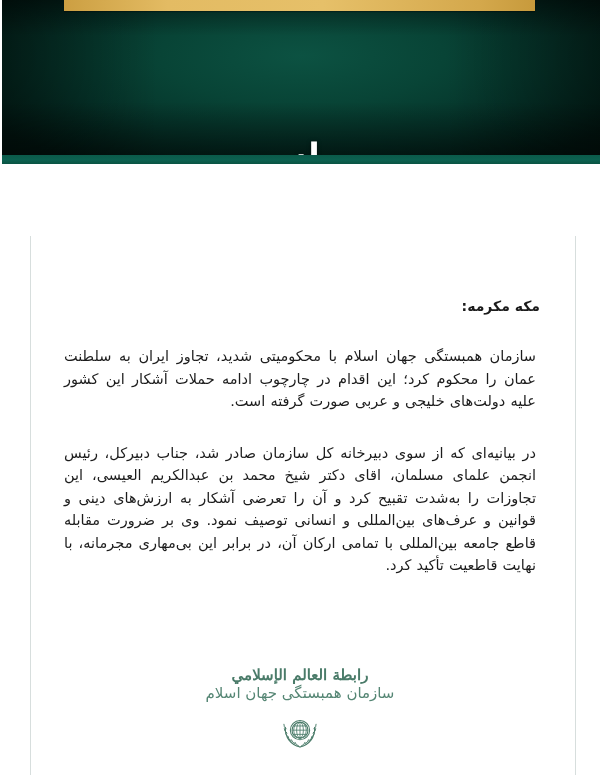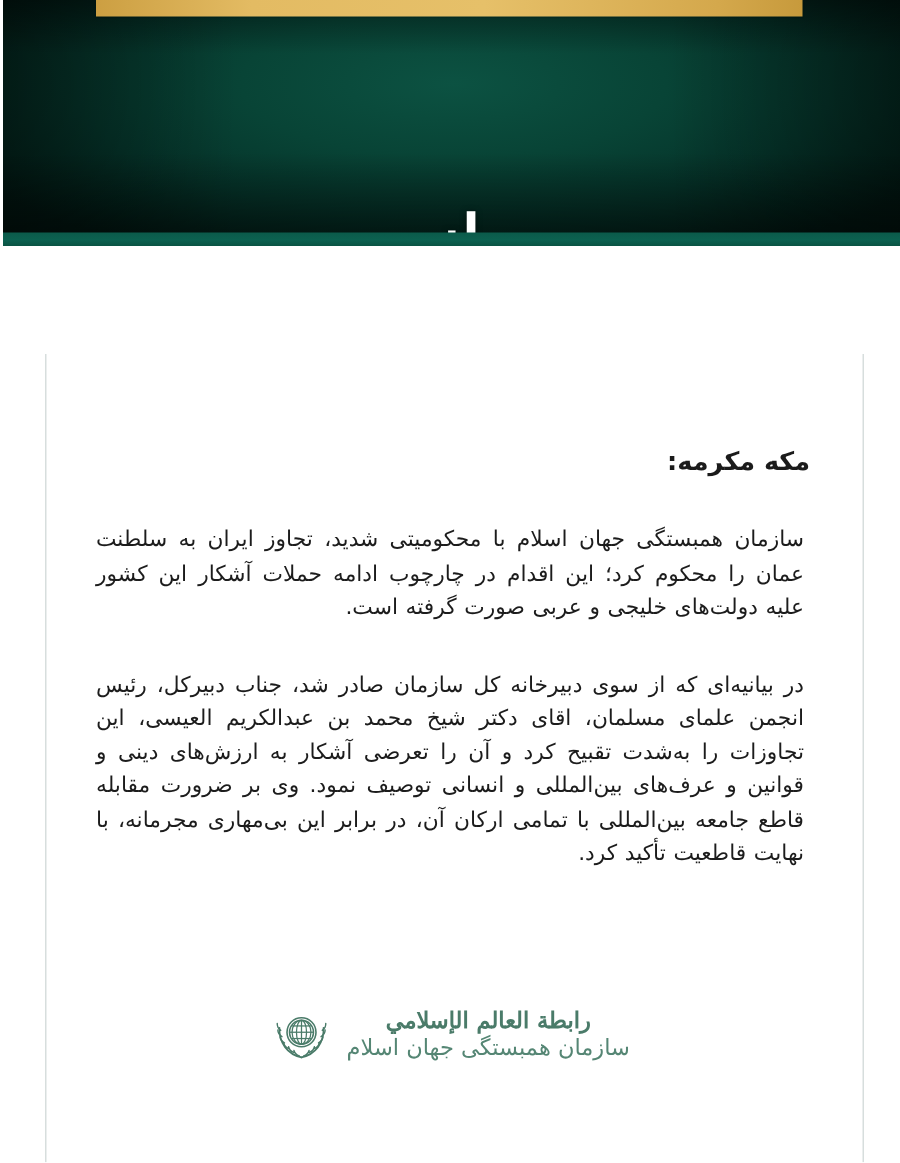--- a/index.html
+++ b/index.html
@@ -110,21 +110,21 @@
     left: 60px;
     top: 236px;
     width: 480px;
   }
 
   .dateline {
     margin: 0;
     padding-top: 62px;
     text-align: right;
     direction: rtl;
-    font-size: 17px;
+    font-size: 14px;
     font-weight: 700;
     color: #1b1b1b;
     letter-spacing: .3px;
   }
 
   .para {
     margin: 4px;
     padding-top: 27px;
     direction: rtl;
     text-align: justify;
@@ -140,20 +140,21 @@
   .footer-logo {
     position: absolute;
     left: 0;
     right: 0;
     top: 668px;
     display: flex;
     align-items: center;
     justify-content: center;
     gap: 9px;
     direction: rtl;
+    flex-direction: column;
   }
   .logo-text {
     display: flex;
     flex-direction: column;
     align-items: center;
     justify-content: center;
     gap: 3px;
     color: #4d7f6d;
   }
   .logo-ar {

